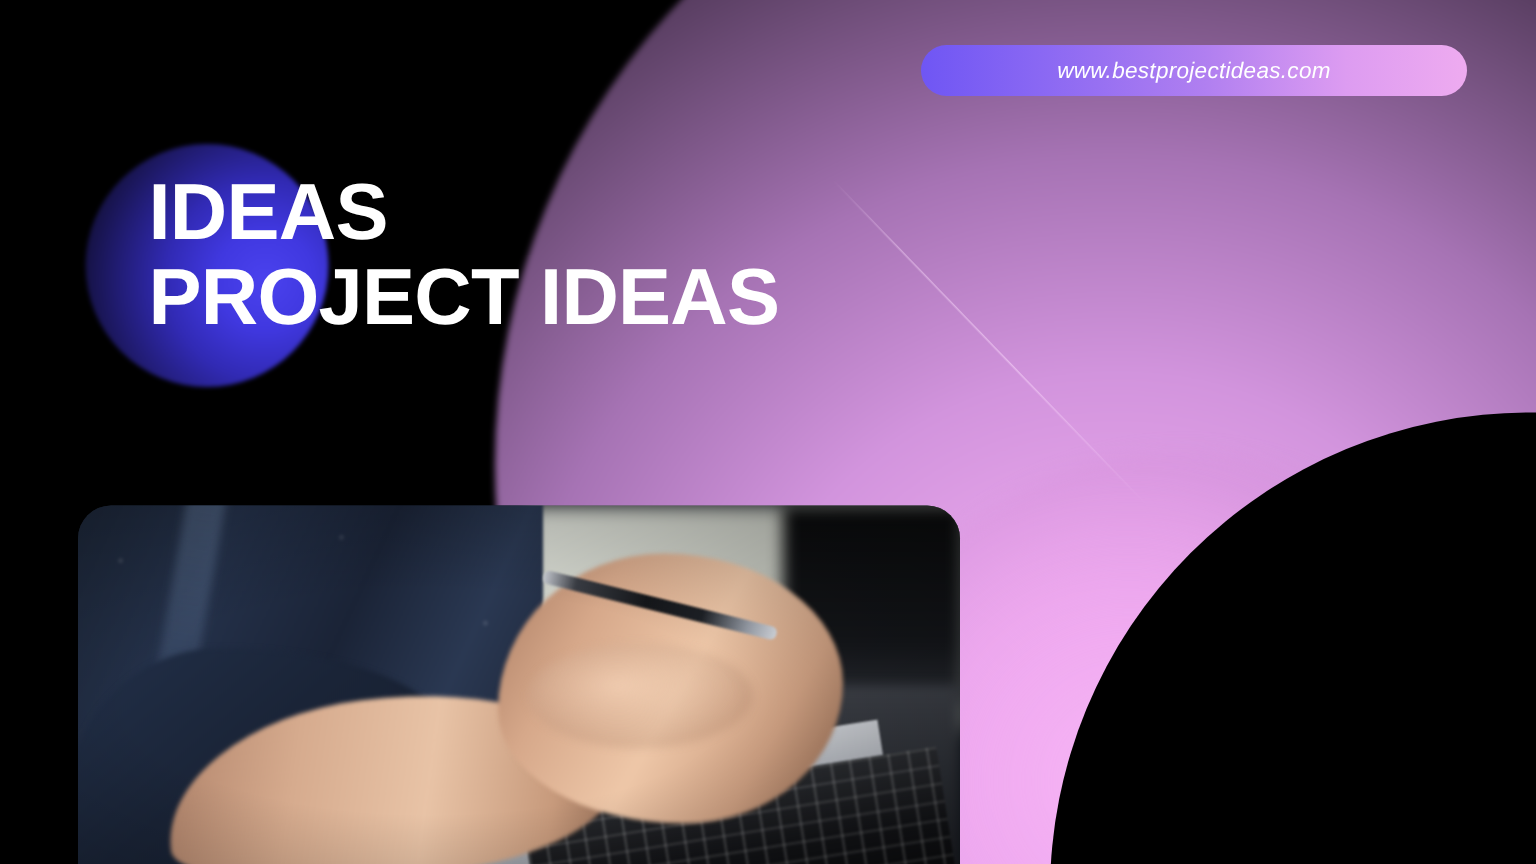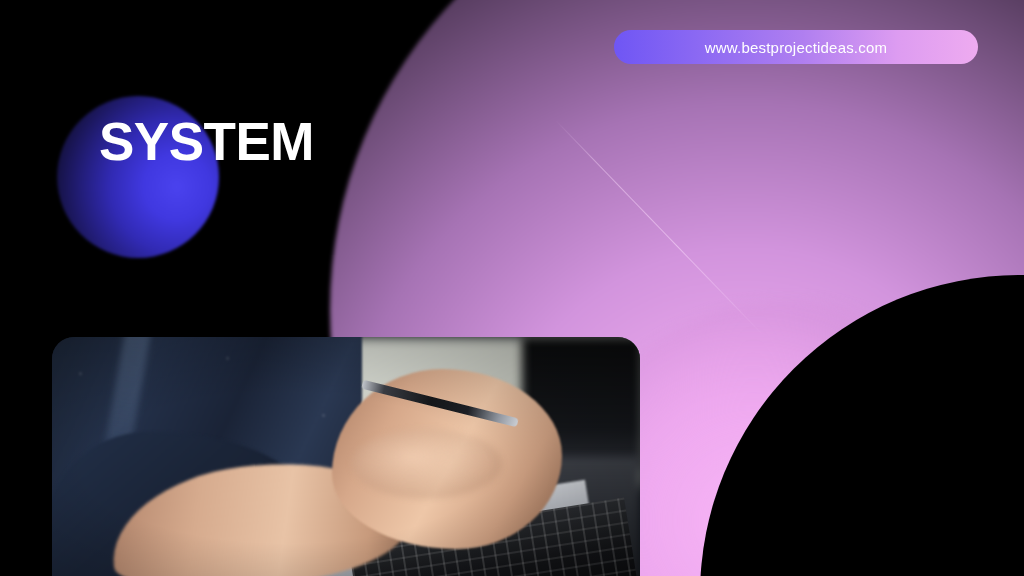--- a/index.html
+++ b/index.html
@@ -112,20 +112,21 @@
     position: absolute;
     left: 614px;
     top: 30px;
     width: 364px;
     height: 34px;
     border-radius: 17px;
     background: linear-gradient(to right, #6f56f4 0%, #8a68f3 22%, #b07ff0 52%, #dd9cf1 78%, #eeabf0 100%);
     display: flex;
     align-items: center;
     justify-content: center;
+    font-style: italic;
   }
   .url-text {
     color: #ffffff;
     font-size: 15px;
     letter-spacing: 0.2px;
     white-space: nowrap;
   }
 
   
 
@@ -277,21 +278,22 @@
   <div class="glow-pink-hot"></div>
   <div class="streak"></div>
   <div class="black-orb"></div>
   <div class="blue-orb"></div>
 
   <div class="url-pill">
     <span class="url-text">www.bestprojectideas.com</span>
   </div>
 
   <h1 class="headline">
-    <span class="hl-line">SYSTEM</span>
+    <span class="hl-line">IDEAS</span>
+    <span class="hl-line">PROJECT IDEAS</span>
   </h1>
 
   <div class="photo-card">
     <div class="photo-scene">
       <div class="ph-wall"></div>
       <div class="ph-dark-right"></div>
       <div class="ph-desk"></div>
       <div class="ph-shirt"></div>
       <div class="ph-shirt-stripe"></div>
       <div class="ph-sleeve"></div>

